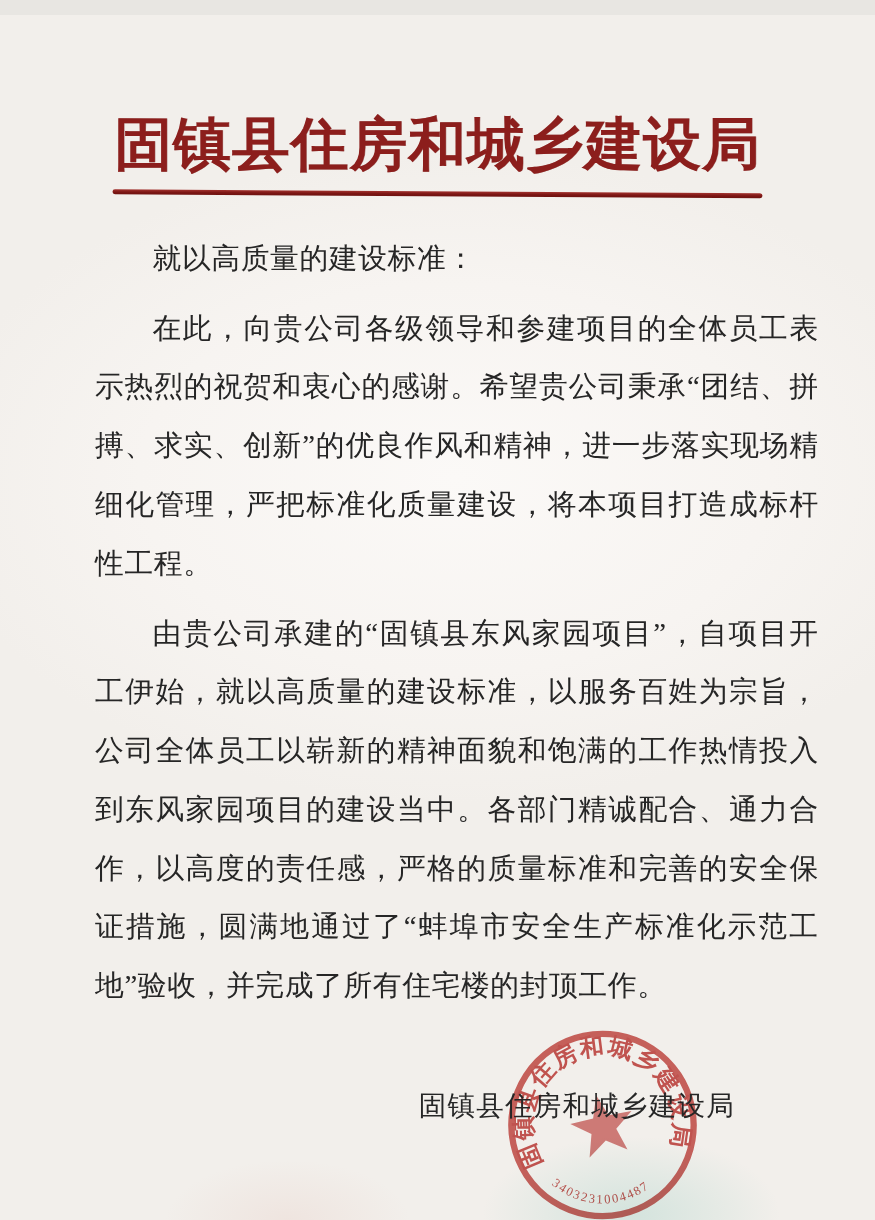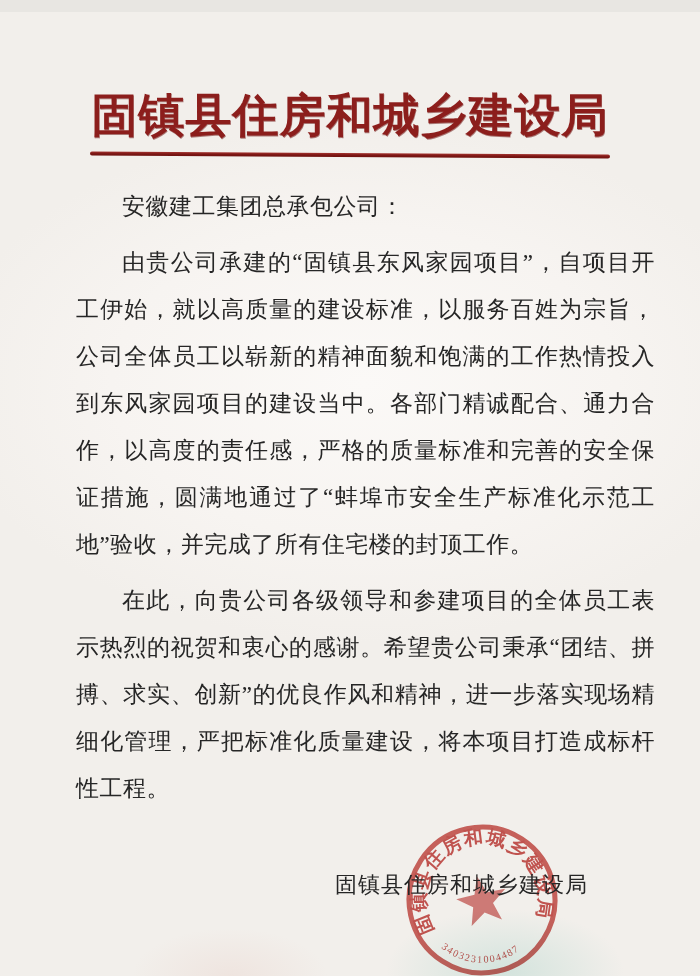--- a/index.html
+++ b/index.html
@@ -86,23 +86,23 @@
 <body>
 
 <div class="page">
 
   <div class="letterhead">固镇县住房和城乡建设局</div>
 
   <div class="red-rule"></div>
 
 
   <div class="body-text">
-    <p class="para salutation">安徽建工集团总承包公司：</p>
+    <p class="para salutation">就以高质量的建设标准：</p>
+    <p class="para">在此，向贵公司各级领导和参建项目的全体员工表示热烈的祝贺和衷心的感谢。希望贵公司秉承“团结、拼搏、求实、创新”的优良作风和精神，进一步落实现场精细化管理，严把标准化质量建设，将本项目打造成标杆性工程。</p>
     <p class="para">由贵公司承建的“固镇县东风家园项目”，自项目开工伊始，就以高质量的建设标准，以服务百姓为宗旨，公司全体员工以崭新的精神面貌和饱满的工作热情投入到东风家园项目的建设当中。各部门精诚配合、通力合作，以高度的责任感，严格的质量标准和完善的安全保证措施，圆满地通过了“蚌埠市安全生产标准化示范工地”验收，并完成了所有住宅楼的封顶工作。</p>
-    <p class="para">在此，向贵公司各级领导和参建项目的全体员工表示热烈的祝贺和衷心的感谢。希望贵公司秉承“团结、拼搏、求实、创新”的优良作风和精神，进一步落实现场精细化管理，严把标准化质量建设，将本项目打造成标杆性工程。</p>
   </div>
 
   <div class="seal">
     <svg viewBox="0 0 156 156" xmlns="http://www.w3.org/2000/svg">
       <circle cx="78" cy="78" r="72" fill="none" stroke="#c4413d" stroke-width="5" opacity="0.92"></circle>
       <path id="sealArcTop" d="M 27.2 101.7 A 56 56 0 1 1 128.8 101.7" fill="none"></path>
       <path id="sealArcBottom" d="M 24.3 109 A 62 62 0 0 0 131.7 109" fill="none"></path>
       <path class="seal-ink" d="M78,54 L84.2,71.5 L102.7,72 L88,83.2 L93.3,101 L78,90.5 L62.7,101 L68,83.2 L53.3,72 L71.8,71.5 Z" opacity="0.75"></path>
       <text class="seal-arc-text">
         <textPath href="#sealArcTop" startOffset="4">固镇县住房和城乡建设局</textPath>

